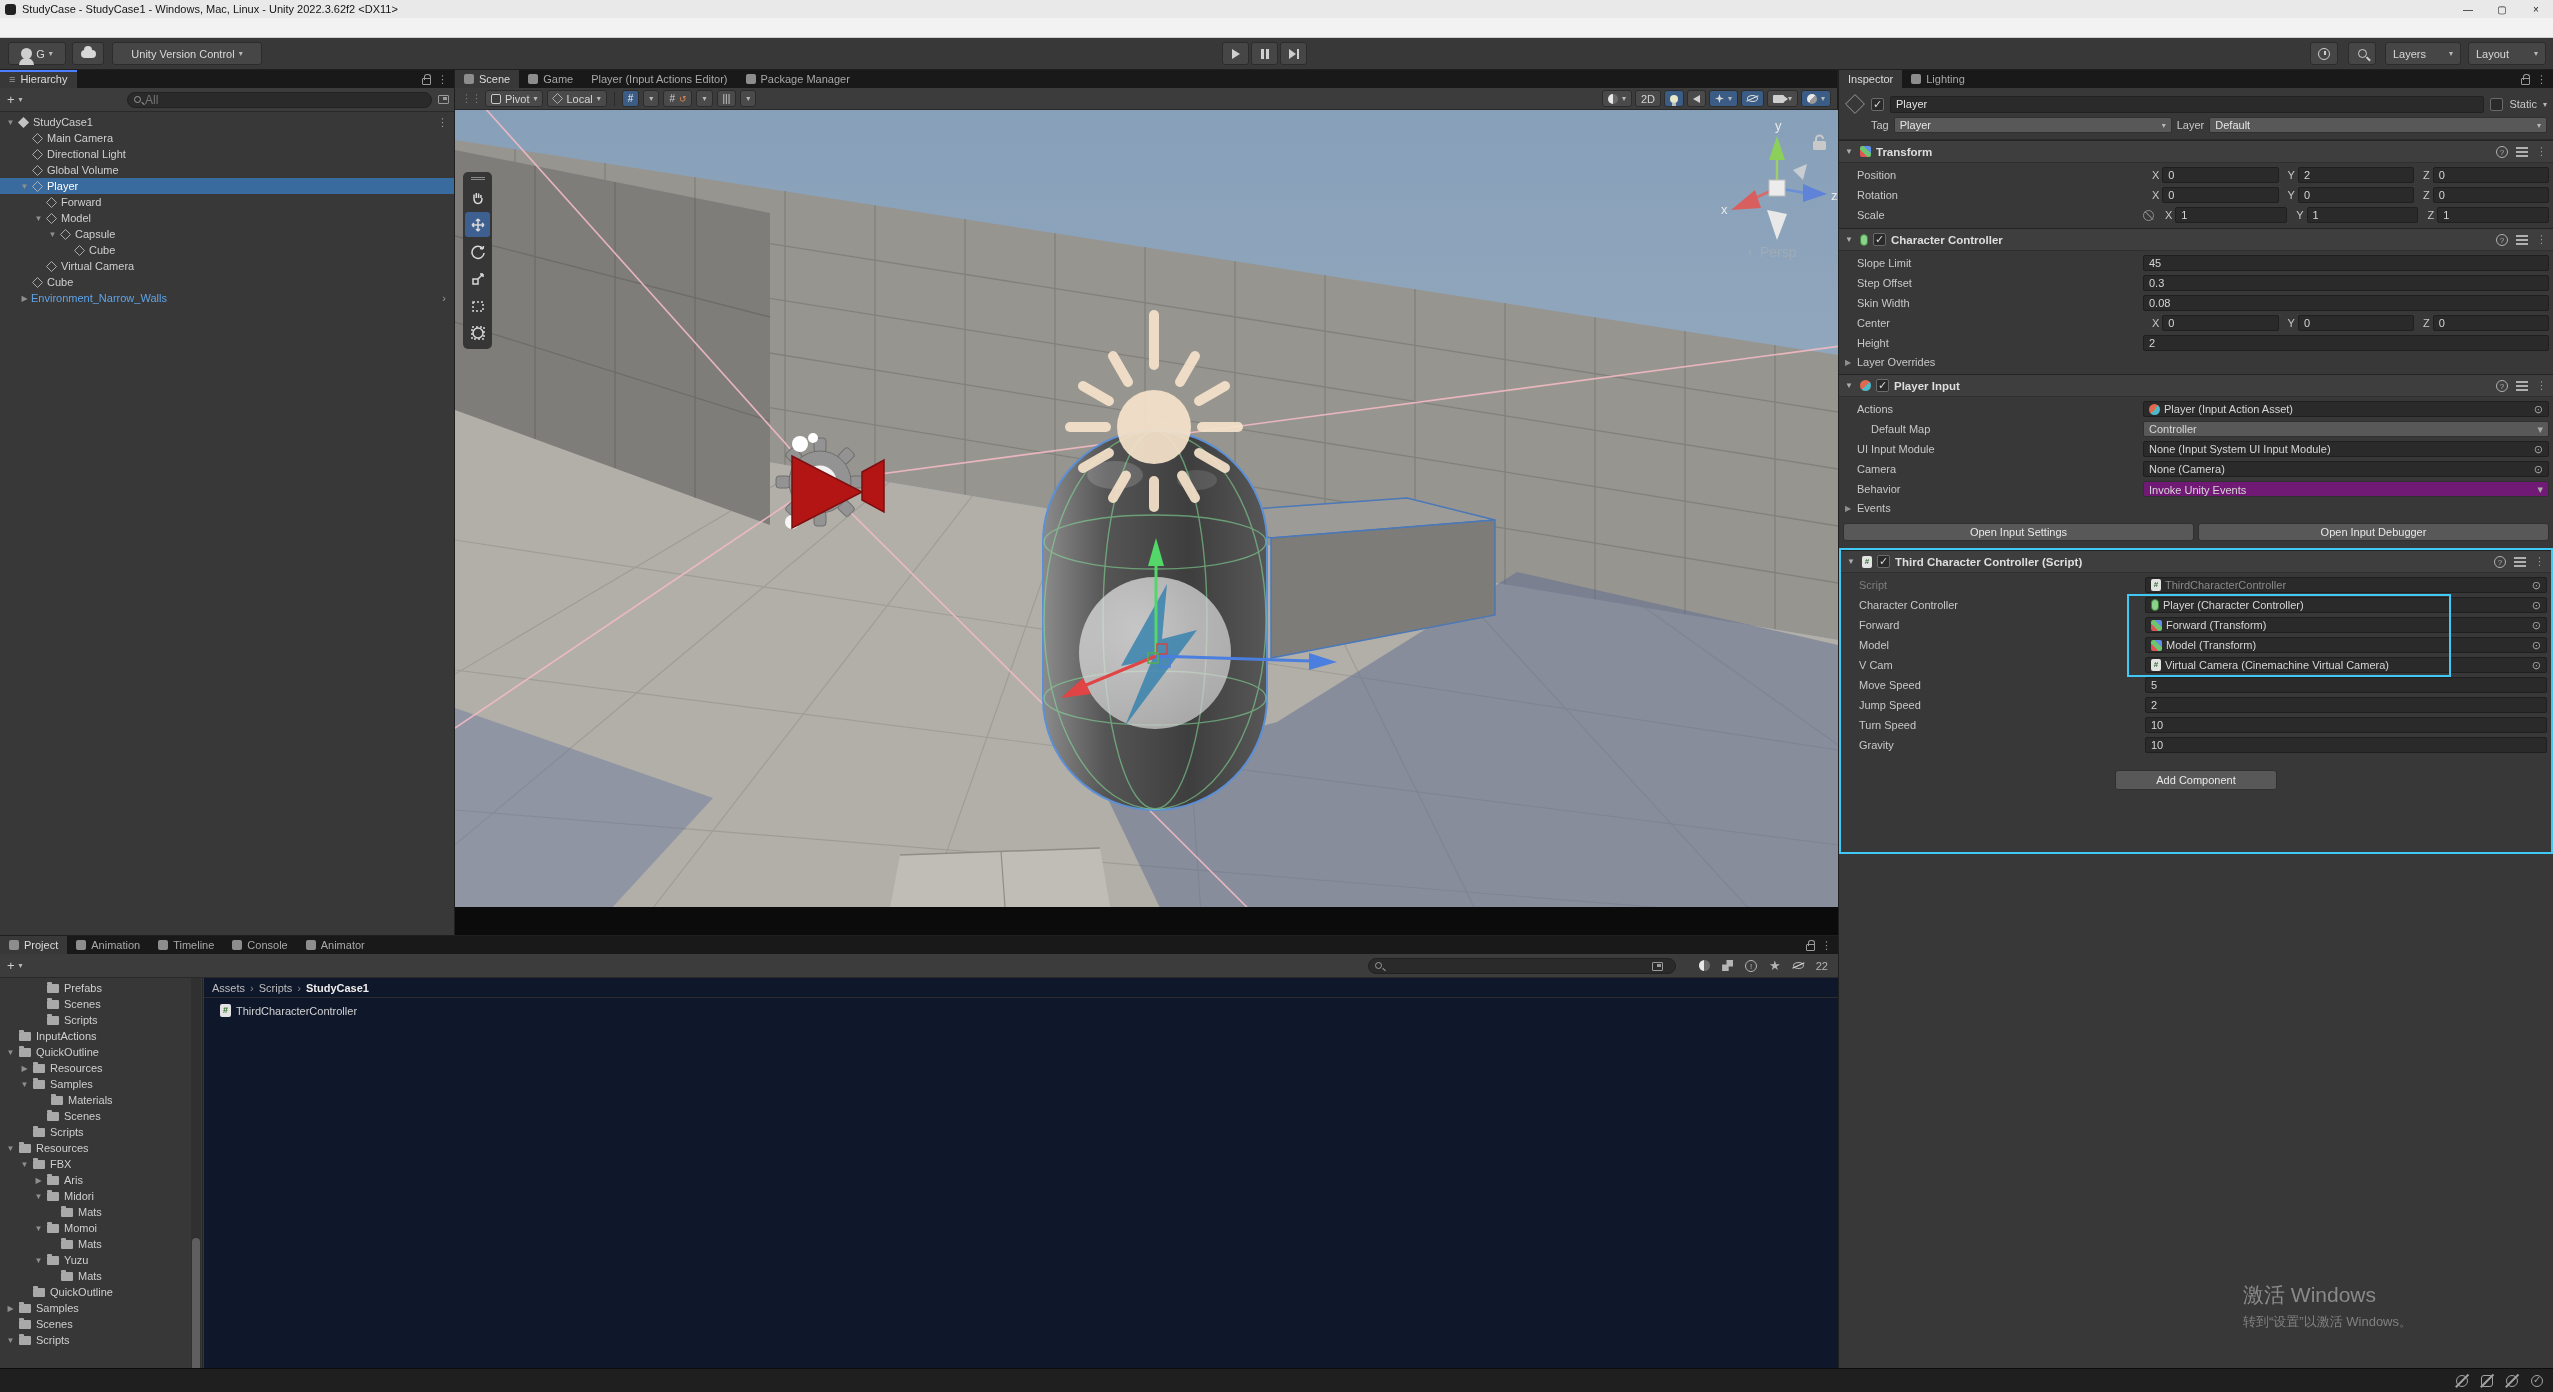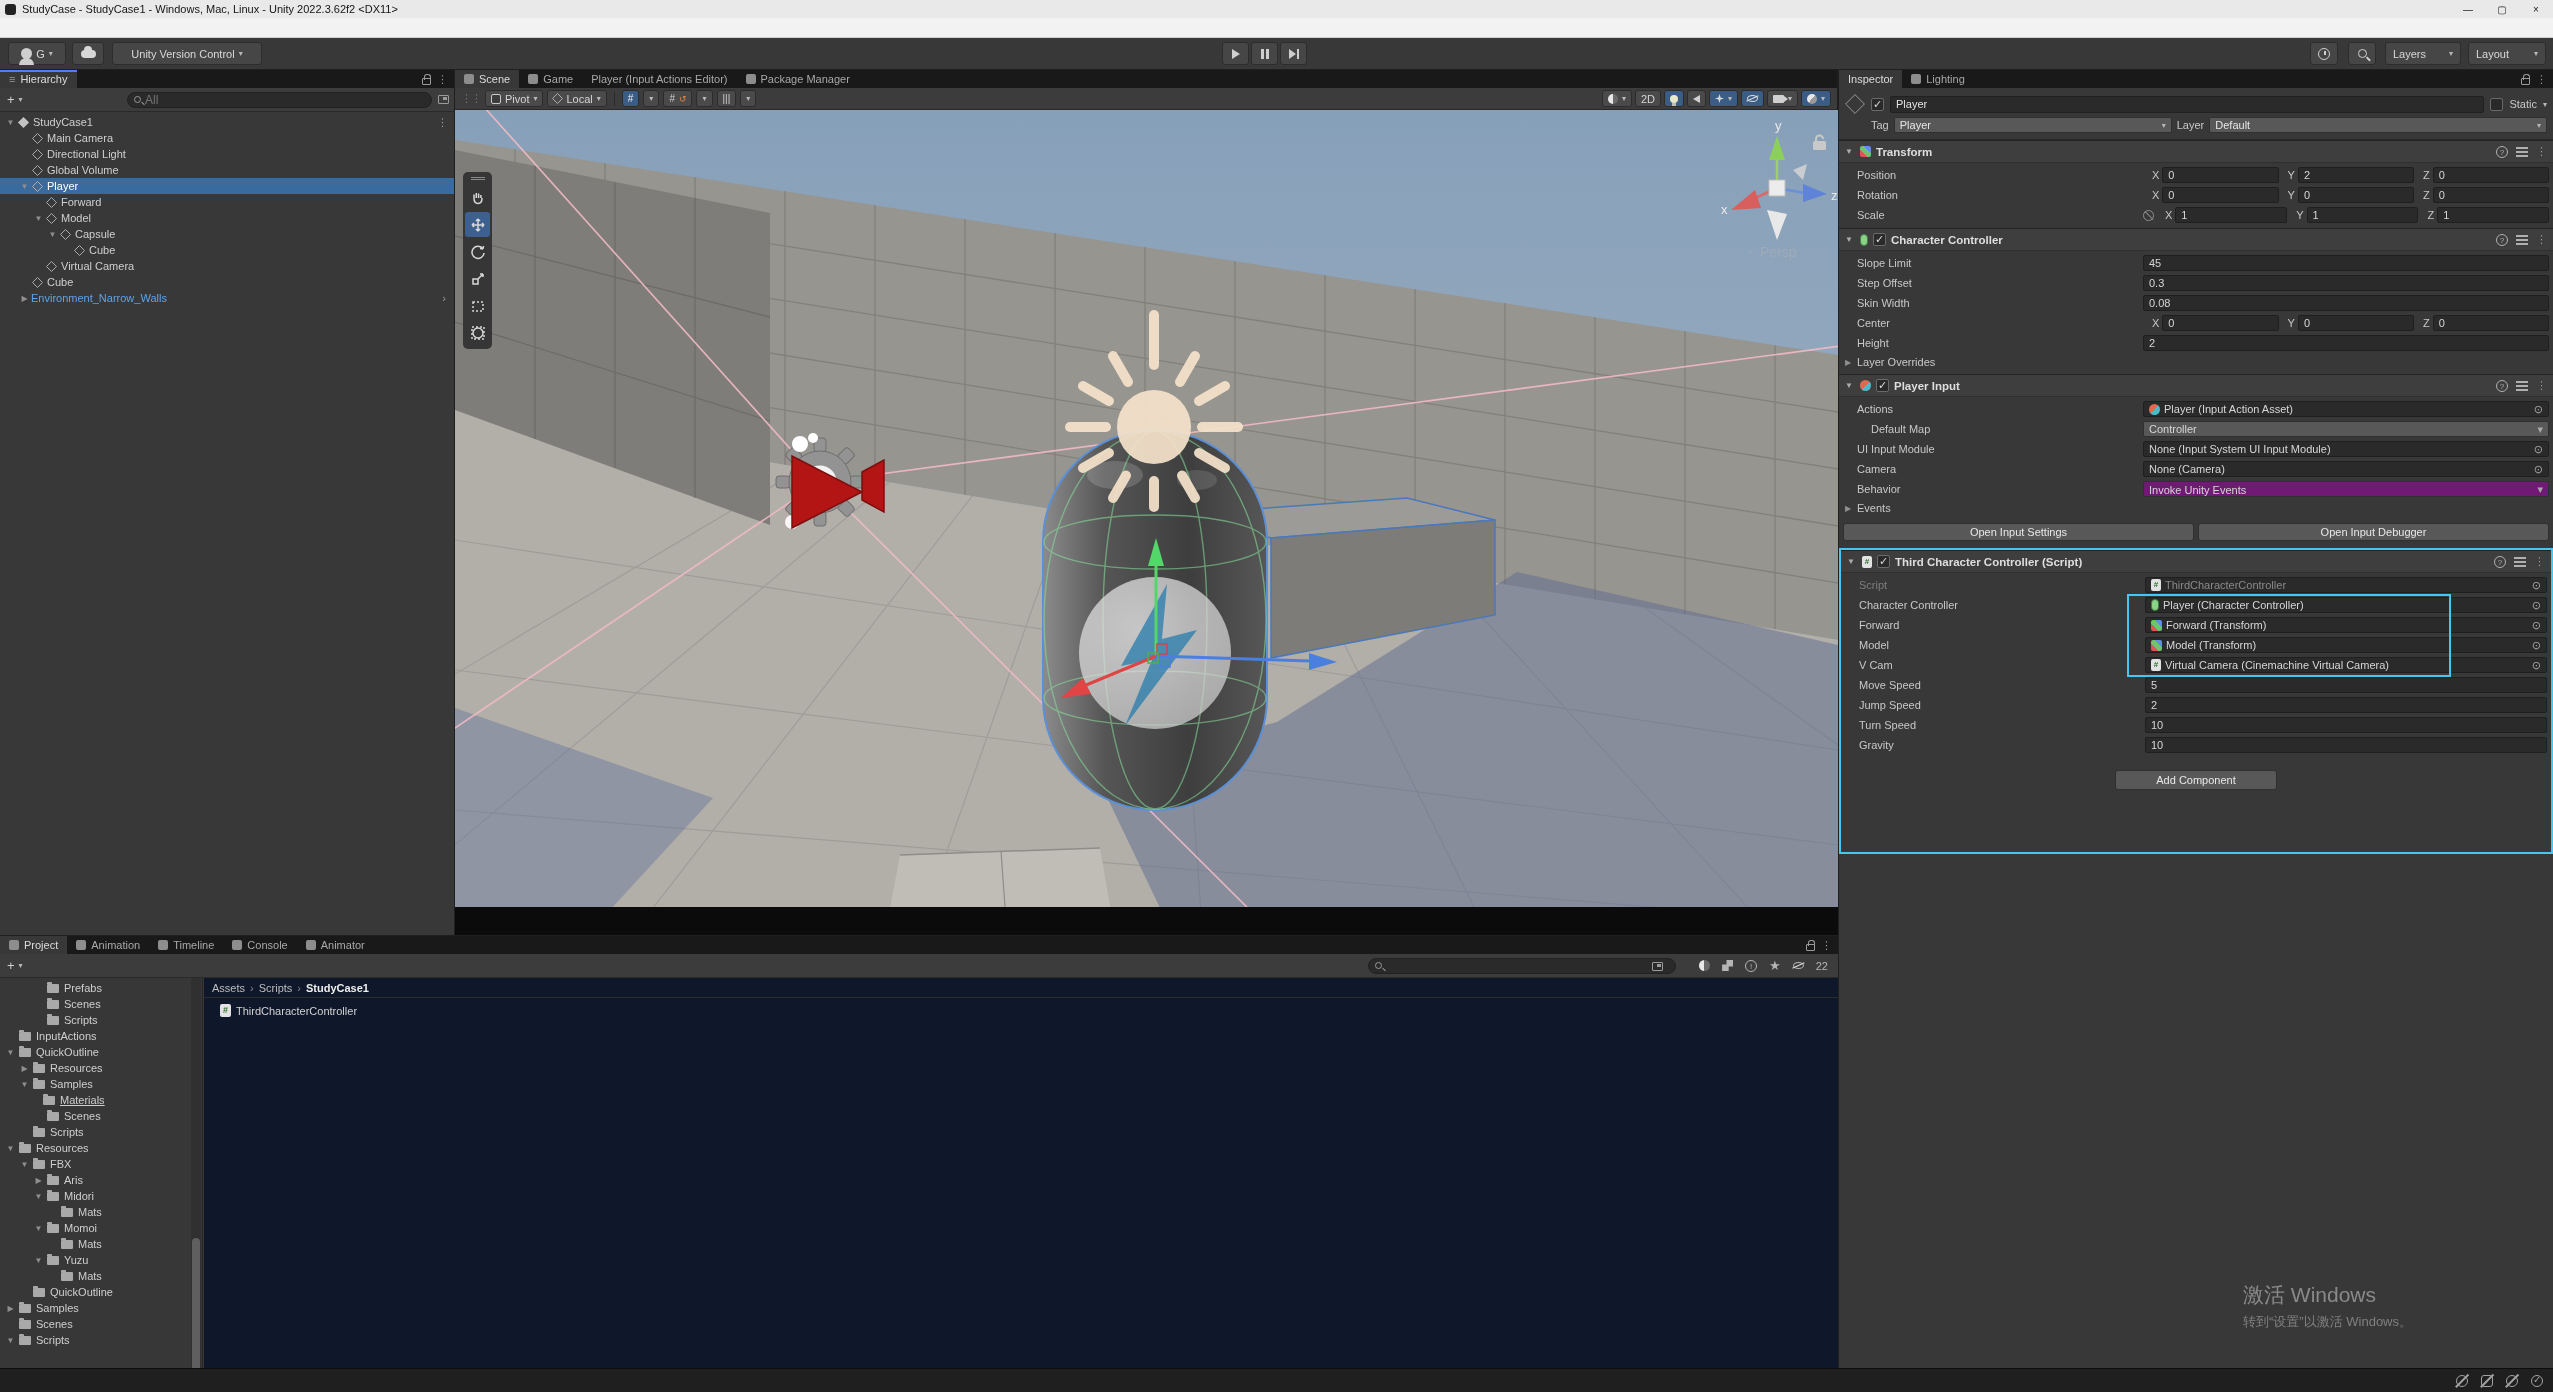--- a/index.html
+++ b/index.html
@@ -1023,21 +1023,21 @@
           <div class="trow" style="padding-left: 18px;">
             <span class="arr js-arrow">▶</span>
             <span class="js-icon folder-icon"></span>
             <span class="lbl">Resources</span>
           </div>
           <div class="trow" style="padding-left: 18px;">
             <span class="arr js-arrow">▼</span>
             <span class="js-icon folder-icon"></span>
             <span class="lbl">Samples</span>
           </div>
-          <div class="trow" style="padding-left: 28px; text-decoration: underline;">
+          <div class="trow" style="padding-left: 36px;">
             <span class="arr js-arrow"></span>
             <span class="js-icon folder-icon"></span>
             <span class="lbl">Materials</span>
           </div>
           <div class="trow" style="padding-left: 32px;">
             <span class="arr js-arrow"></span>
             <span class="js-icon folder-icon"></span>
             <span class="lbl">Scenes</span>
           </div>
           <div class="trow" style="padding-left: 18px;">

